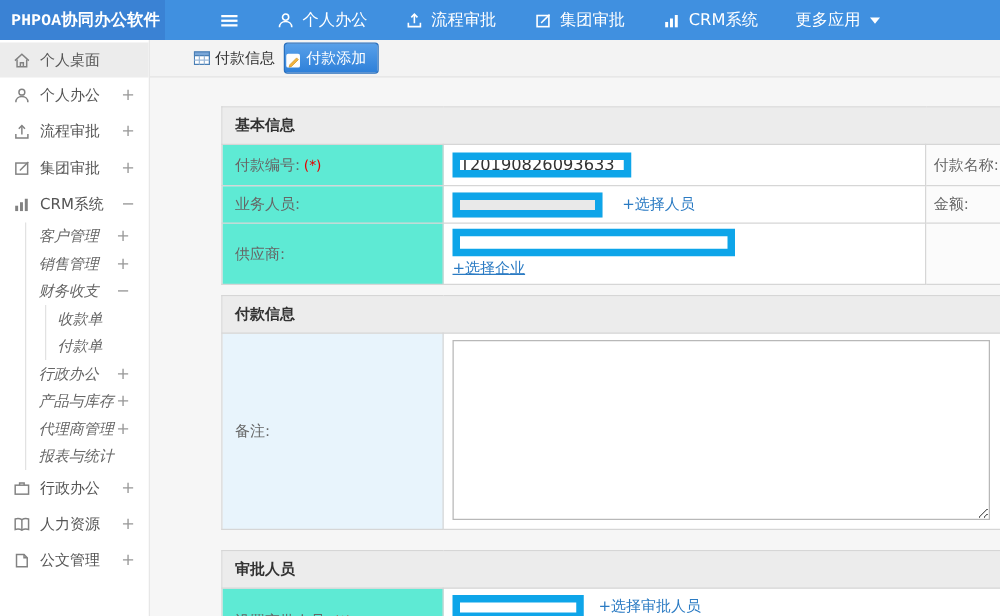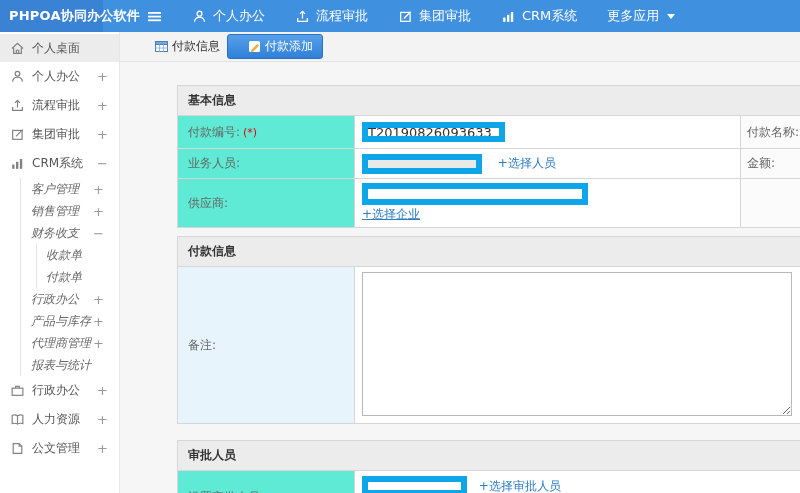--- a/index.html
+++ b/index.html
@@ -2,22 +2,22 @@
 <html><head>
 <meta charset="utf-8">
 <style>
   * { margin:0; padding:0; box-sizing:border-box; }
   html,body { width:800px; height:493px; overflow:hidden; background:#fff;
     font-family:"DejaVu Sans","Liberation Sans",sans-serif; }
   .app { width:800px; height:493px; display:flex; flex-direction:column; }
 
   
   .topbar { height:32px; background:#4090e0; display:flex; align-items:stretch; color:#fff; flex:0 0 32px; }
-  .logo { width:103px; background:#3a82d4; font-size:13px; font-weight:bold;
-    display:flex; align-items:center; padding-left:9px; letter-spacing:0.2px; white-space:nowrap; }
+  .logo { width:132px; background:#3a82d4; font-size:13px; font-weight:bold;
+    display:flex; align-items:center; padding-left:9px; letter-spacing:0.2px; white-space:nowrap;font-family:Liberation Mono, monospace; }
   .topnav { display:flex; align-items:center; margin-left:44px; gap:30px; font-size:13px; }
   .topnav-item { display:flex; align-items:center; gap:6px; cursor:pointer; white-space:nowrap; }
   .ticon { display:inline-flex; width:15px; height:15px; }
   .caret { width:0; height:0; border-left:4px solid transparent; border-right:4px solid transparent;
     border-top:5px solid #fff; margin-left:2px; }
 
   
   .mainrow { flex:1; display:flex; min-height:0; }
 
   
@@ -33,21 +33,21 @@
   .s-sub .lbl { flex:1;font-style:italic; }
   .sub2 { margin-left:15px; border-left:1px solid #e2e2e2; }
   .sub2 .s-sub { padding-left:9px; }
 
   
   .content { flex:1; background:#f6f6f6; overflow:hidden; display:flex; flex-direction:column; min-width:0; }
   .tabstrip { height:30px; flex:0 0 30px; background:#f3f3f3; border-bottom:1px solid #e4e4e4;
     display:flex; align-items:center; padding-left:35px; gap:7px; }
   .tab { display:flex; align-items:center; gap:4px; font-size:12px; color:#333; cursor:pointer; }
   .tab.active { background:linear-gradient(#58a0e9,#2e80d9); border:1px solid #2a70bd; border-radius:3px;
-    color:#fff; padding:3px 9px 3px 20px; }
+    color:#fff; padding:3px 9px 3px 0;align-items:flex-end; }
 
   .form-area { flex:1; overflow:hidden; padding:23px 0 0 57px; }
   table.ft { border-collapse:collapse; width:900px; table-layout:fixed; background:#fff;
     font-size:12px; color:#666; }
   .ft td { border:1px solid #d6d6d6; padding:0; white-space:nowrap; vertical-align:middle; }
   .ft td.hdr { background:#ececec; color:#333; font-weight:bold; padding:6px 10px; }
   .ft td.lab { background:#5eead4; padding-left:10px; }
   .ft td.lab2 { background:#fbfbfb; padding-left:6px; }
   .ft td.fld { background:#fff; padding-left:7px; }
   .ft td.labblue { background:#e8f4fc; padding-left:10px; }

